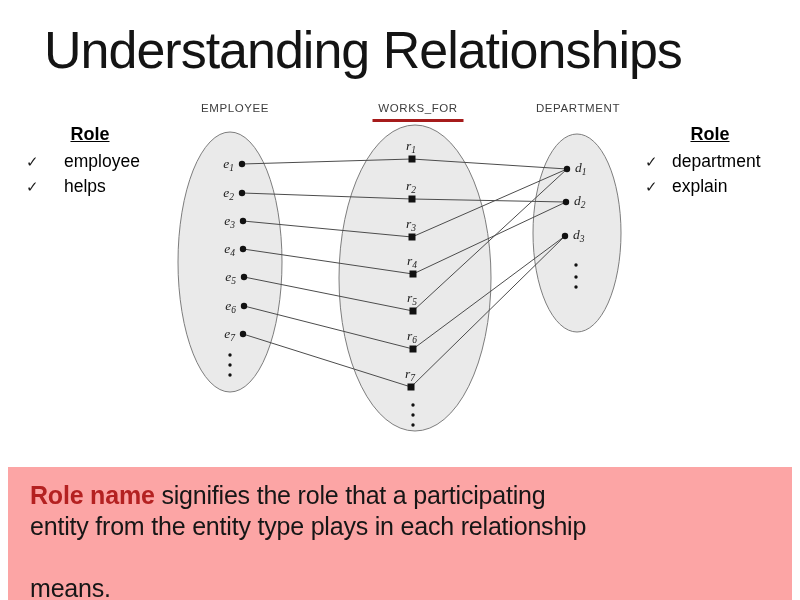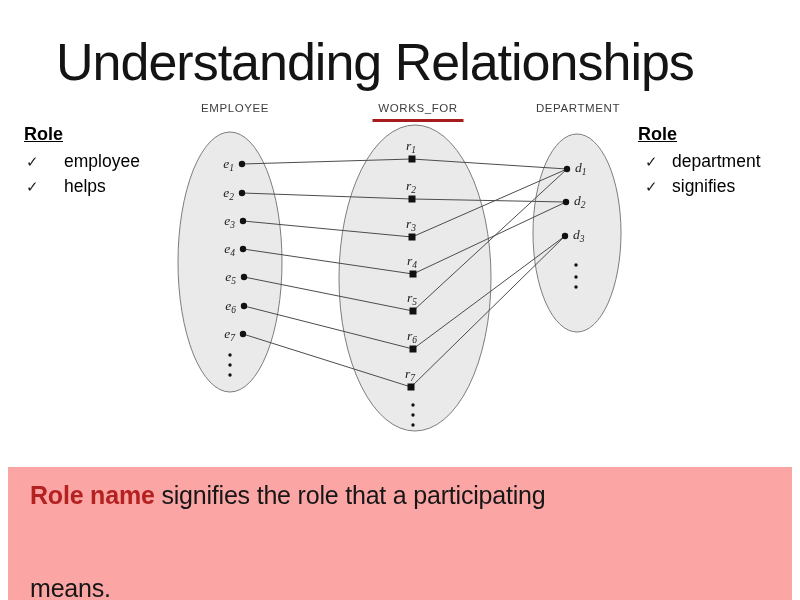--- a/index.html
+++ b/index.html
@@ -1,28 +1,28 @@
 <!DOCTYPE html>
 <html><head>
 <meta charset="utf-8">
 <style>
   html,body{margin:0;padding:0}
   body{
     position:relative;width:800px;height:600px;overflow:hidden;
     background:#ffffff;font-family:"Liberation Sans",sans-serif;
   }
   .title{
-    position:absolute;left:44px;top:20px;margin:12px;
+    position:absolute;left:44px;top:20px;margin:0;
     font-size:52px;font-weight:400;letter-spacing:-1px;color:#141414;
     white-space:nowrap;
   }
   .role-block{position:absolute;color:#000}
   .role-block .heading{
     font-size:18px;font-weight:bold;text-decoration:underline;
-    margin-bottom:4px;
+    text-align:center;margin-bottom:4px;
   }
   .role-items{list-style:none;margin:0;padding:0;font-size:17.5px}
   .role-items li{display:flex;align-items:baseline;line-height:24px}
   .check{font-size:15px;color:#1a1a1a;flex:0 0 auto}
   .role-left{left:24px;top:124px;width:132px}
   .role-left .check{width:38px;padding-left:2px}
   .role-right{left:638px;top:124px;width:144px}
   .role-right .check{width:27px;padding-left:7px}
   #diagram-svg{position:absolute;left:0;top:0}
   .set-ellipse{fill:#EAEAEA;stroke:#7D7D7D;stroke-width:1}
@@ -67,21 +67,21 @@
 
 <div class="role-block role-right">
   <div class="heading">Role</div>
   <ul class="role-items">
     <li>
       <span class="check">✓</span>
       <span>department</span>
     </li>
     <li>
       <span class="check">✓</span>
-      <span>signifies</span>
+      <span>explain</span>
     </li>
   </ul>
 </div>
 
 <svg id="diagram-svg" width="800" height="460" viewBox="0 0 800 460">
     <ellipse cx="230" cy="262" rx="52" ry="130" class="set-ellipse"></ellipse>
     <ellipse cx="415" cy="278" rx="76" ry="153" class="set-ellipse"></ellipse>
     <ellipse cx="577" cy="233" rx="44" ry="99" class="set-ellipse"></ellipse>
     <line x1="242" y1="164" x2="412" y2="159" class="link" stroke="#4C4C4C"></line>
     <line x1="242" y1="193" x2="412" y2="199" class="link" stroke="#4C4C4C"></line>
@@ -142,17 +142,17 @@
     <circle cx="576" cy="287" r="1.7" class="pt"></circle>
     <text x="235" y="112" class="set-label">EMPLOYEE</text>
     <text x="418" y="112" class="set-label">WORKS_FOR</text>
     <rect x="372.5" y="119" width="91" height="3" fill="#A61B1B"></rect>
     <text x="578" y="112" class="set-label">DEPARTMENT</text>
   </svg>
 
 <div class="note-box" style="background: #fca5a5;">
   <p class="note-text">
     <span class="lead" style="color: rgb(180, 33, 33);">Role name</span><span> signifies the role that a participating</span><br>
-    <br>
+    <span>entity from the entity type plays in each relationship</span><br>
     <br>
     <span>means.</span>
   </p>
 </div>
 
 </body></html>

